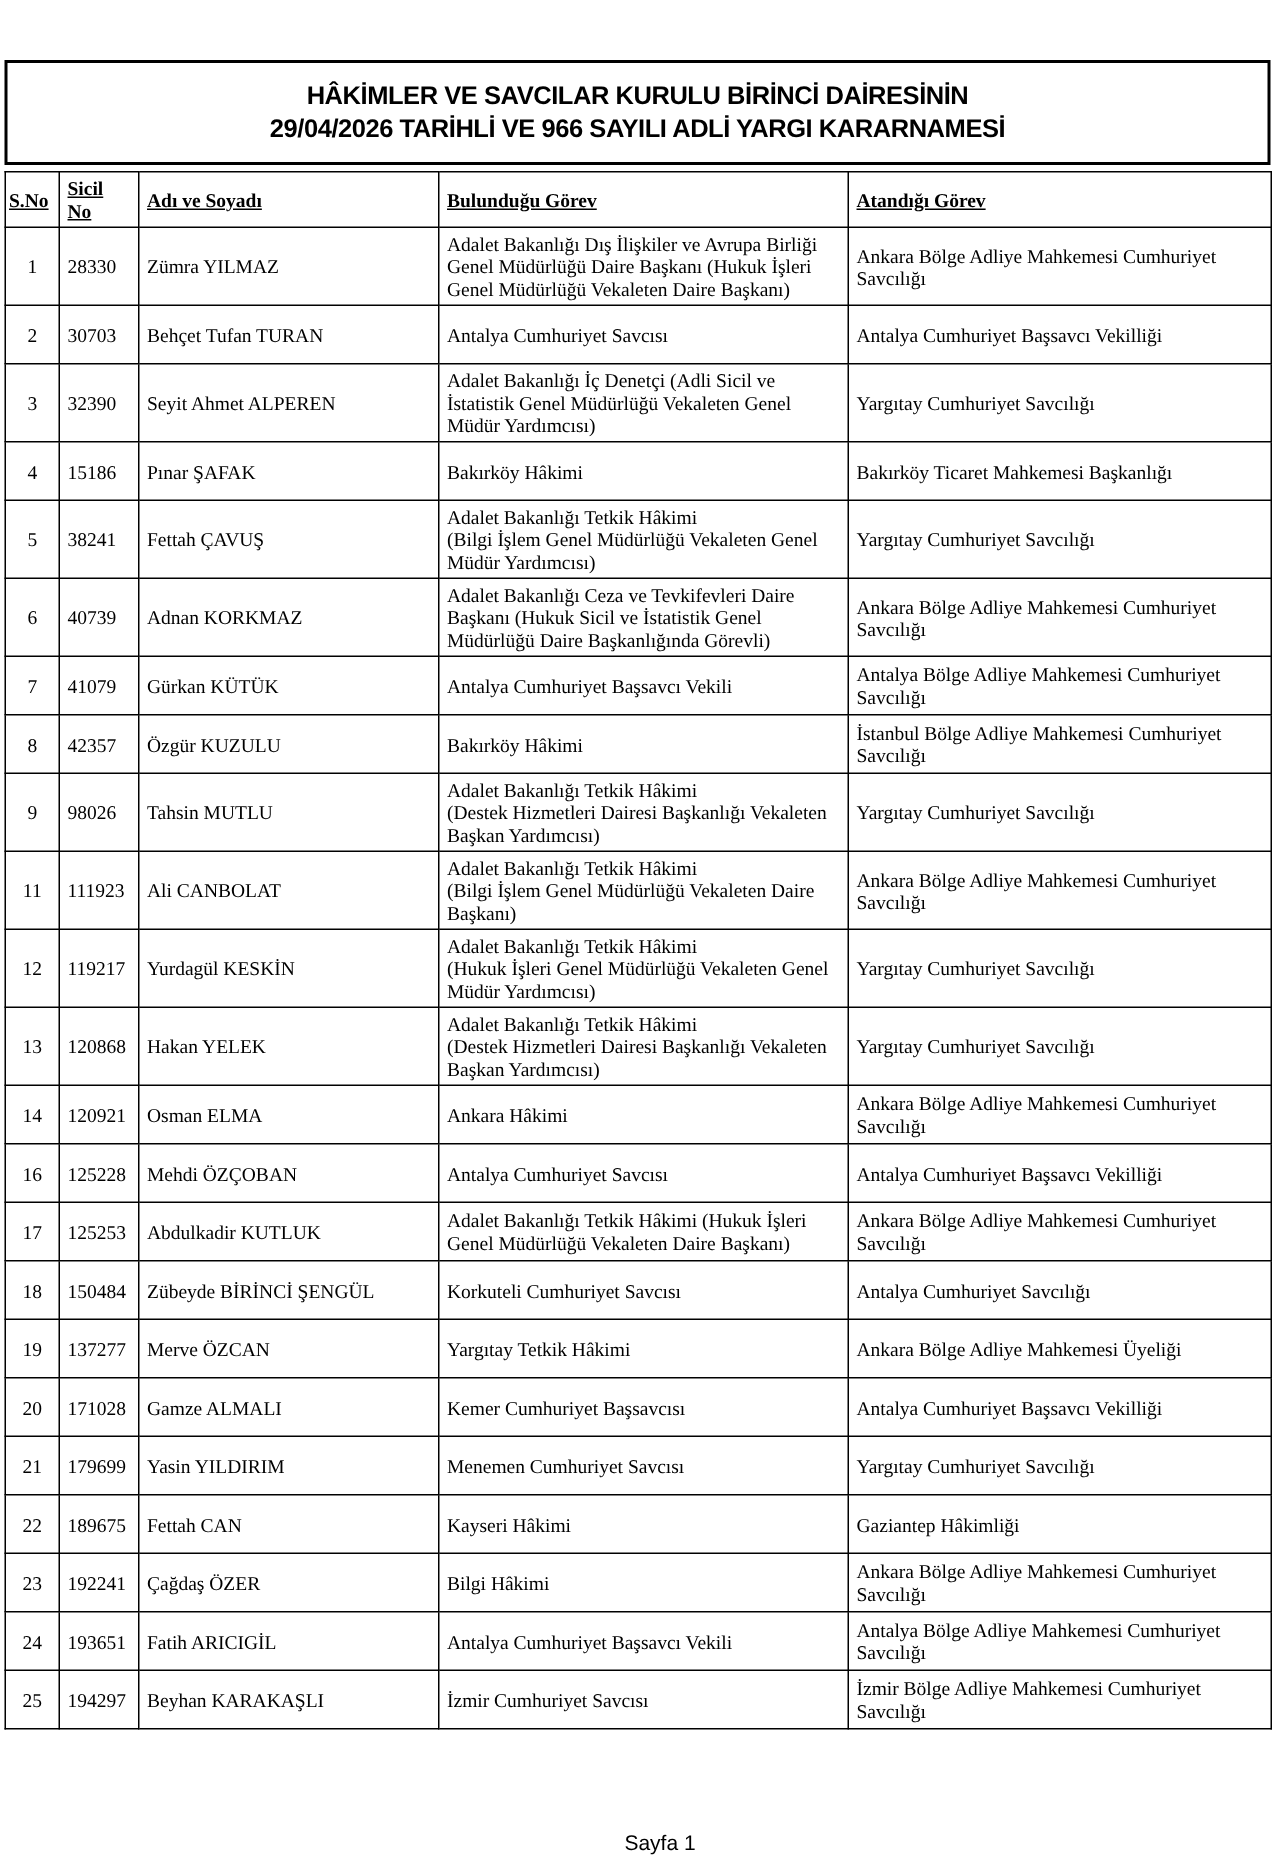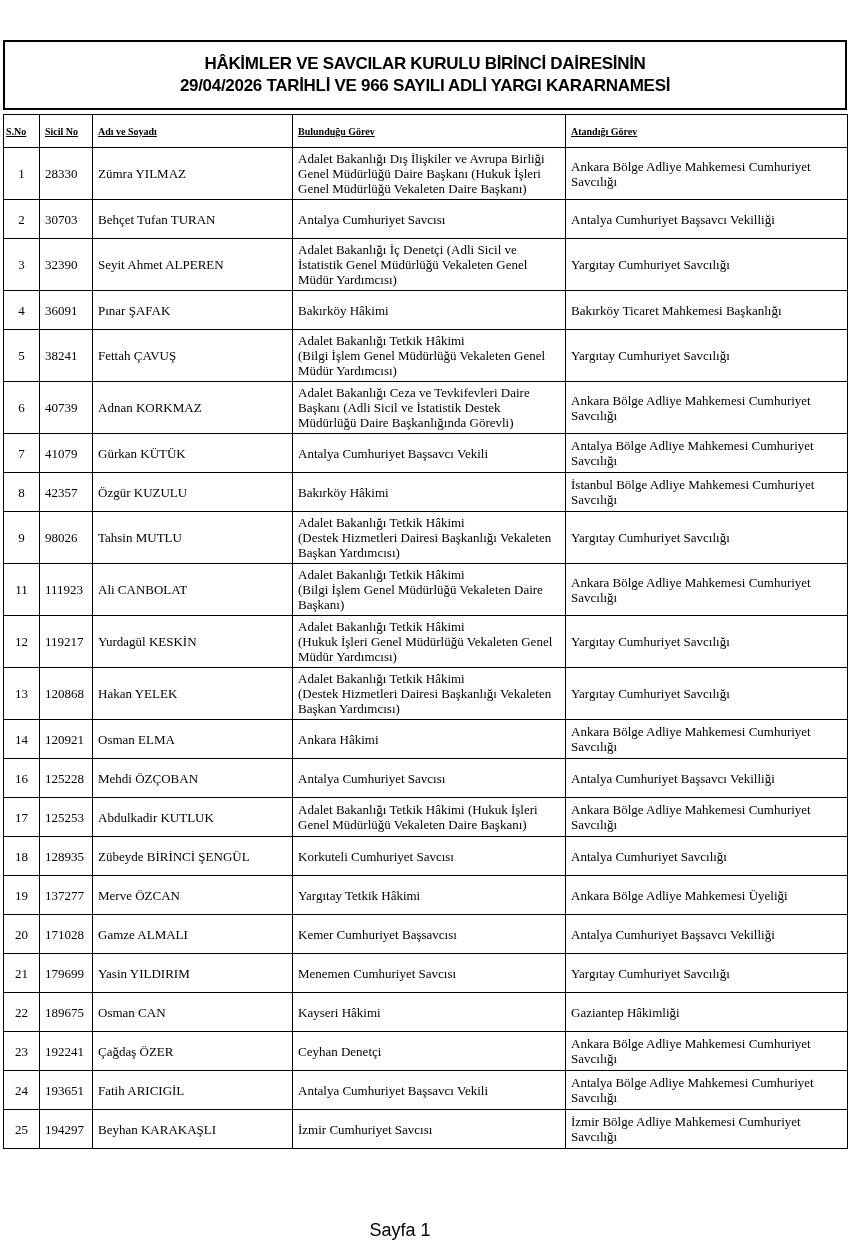--- a/index.html
+++ b/index.html
@@ -53,35 +53,36 @@
     vertical-align: middle;
     font-size: 13px;
     line-height: 15px;
     padding: 3px 5px;
     overflow: hidden;
   }
   table.decree thead tr { height: 33px; }
   table.decree th {
     text-align: left;
     font-weight: bold;
-    font-size: 10px;
+    font-size: 13px;
   }
   table.decree th span { text-decoration: underline; }
   table.decree th.col-no, table.decree td.cell-no { padding-left: 2px; padding-right: 2px; }
   table.decree td.cell-no { text-align: center; }
   table.decree tbody tr { height: 39px; }
   td.cell-current, td.cell-assigned { white-space: pre-line; }
   .page-footer {
     position: absolute;
     left: 0;
     width: 800px;
     top: 1220px;
     text-align: center;
     font-family: "Liberation Sans", sans-serif;
-    font-size: 18px;
+    font-size: 14px;
+    padding-left: 40px;
   }
 </style>
 </head>
 <body>
 
 <div class="page">
 
   <div class="title-box">
     <div class="title-line">HÂKİMLER VE SAVCILAR KURULU BİRİNCİ DAİRESİNİN</div>
     <div class="title-line">29/04/2026 TARİHLİ VE 966 SAYILI ADLİ YARGI KARARNAMESİ</div>
@@ -121,38 +122,38 @@
   </tr>
         <tr>
     <td class="cell-no">3</td>
     <td class="cell-sicil">32390</td>
     <td class="cell-name">Seyit Ahmet ALPEREN</td>
     <td class="cell-current">Adalet Bakanlığı İç Denetçi (Adli Sicil ve İstatistik Genel Müdürlüğü Vekaleten Genel Müdür Yardımcısı)</td>
     <td class="cell-assigned">Yargıtay Cumhuriyet Savcılığı</td>
   </tr>
         <tr>
     <td class="cell-no">4</td>
-    <td class="cell-sicil">36091</td>
+    <td class="cell-sicil">15186</td>
     <td class="cell-name">Pınar ŞAFAK</td>
     <td class="cell-current">Bakırköy Hâkimi</td>
     <td class="cell-assigned">Bakırköy Ticaret Mahkemesi Başkanlığı</td>
   </tr>
         <tr>
     <td class="cell-no">5</td>
     <td class="cell-sicil">38241</td>
     <td class="cell-name">Fettah ÇAVUŞ</td>
     <td class="cell-current">Adalet Bakanlığı Tetkik Hâkimi
 (Bilgi İşlem Genel Müdürlüğü Vekaleten Genel Müdür Yardımcısı)</td>
     <td class="cell-assigned">Yargıtay Cumhuriyet Savcılığı</td>
   </tr>
         <tr>
     <td class="cell-no">6</td>
     <td class="cell-sicil">40739</td>
     <td class="cell-name">Adnan KORKMAZ</td>
-    <td class="cell-current">Adalet Bakanlığı Ceza ve Tevkifevleri Daire Başkanı (Adli Sicil ve İstatistik Destek Müdürlüğü Daire Başkanlığında Görevli)</td>
+    <td class="cell-current">Adalet Bakanlığı Ceza ve Tevkifevleri Daire Başkanı (Hukuk Sicil ve İstatistik Genel Müdürlüğü Daire Başkanlığında Görevli)</td>
     <td class="cell-assigned">Ankara Bölge Adliye Mahkemesi Cumhuriyet Savcılığı</td>
   </tr>
         <tr>
     <td class="cell-no">7</td>
     <td class="cell-sicil">41079</td>
     <td class="cell-name">Gürkan KÜTÜK</td>
     <td class="cell-current">Antalya Cumhuriyet Başsavcı Vekili</td>
     <td class="cell-assigned">Antalya Bölge Adliye Mahkemesi Cumhuriyet Savcılığı</td>
   </tr>
         <tr>
@@ -210,21 +211,21 @@
   </tr>
         <tr>
     <td class="cell-no">17</td>
     <td class="cell-sicil">125253</td>
     <td class="cell-name">Abdulkadir KUTLUK</td>
     <td class="cell-current">Adalet Bakanlığı Tetkik Hâkimi (Hukuk İşleri Genel Müdürlüğü Vekaleten Daire Başkanı)</td>
     <td class="cell-assigned">Ankara Bölge Adliye Mahkemesi Cumhuriyet Savcılığı</td>
   </tr>
         <tr>
     <td class="cell-no">18</td>
-    <td class="cell-sicil">128935</td>
+    <td class="cell-sicil">150484</td>
     <td class="cell-name">Zübeyde BİRİNCİ ŞENGÜL</td>
     <td class="cell-current">Korkuteli Cumhuriyet Savcısı</td>
     <td class="cell-assigned">Antalya Cumhuriyet Savcılığı</td>
   </tr>
         <tr>
     <td class="cell-no">19</td>
     <td class="cell-sicil">137277</td>
     <td class="cell-name">Merve ÖZCAN</td>
     <td class="cell-current">Yargıtay Tetkik Hâkimi</td>
     <td class="cell-assigned">Ankara Bölge Adliye Mahkemesi Üyeliği</td>
@@ -239,29 +240,29 @@
         <tr>
     <td class="cell-no">21</td>
     <td class="cell-sicil">179699</td>
     <td class="cell-name">Yasin YILDIRIM</td>
     <td class="cell-current">Menemen Cumhuriyet Savcısı</td>
     <td class="cell-assigned">Yargıtay Cumhuriyet Savcılığı</td>
   </tr>
         <tr>
     <td class="cell-no">22</td>
     <td class="cell-sicil">189675</td>
-    <td class="cell-name">Osman CAN</td>
+    <td class="cell-name">Fettah CAN</td>
     <td class="cell-current">Kayseri Hâkimi</td>
     <td class="cell-assigned">Gaziantep Hâkimliği</td>
   </tr>
         <tr>
     <td class="cell-no">23</td>
     <td class="cell-sicil">192241</td>
     <td class="cell-name">Çağdaş ÖZER</td>
-    <td class="cell-current">Ceyhan Denetçi</td>
+    <td class="cell-current">Bilgi Hâkimi</td>
     <td class="cell-assigned">Ankara Bölge Adliye Mahkemesi Cumhuriyet Savcılığı</td>
   </tr>
         <tr>
     <td class="cell-no">24</td>
     <td class="cell-sicil">193651</td>
     <td class="cell-name">Fatih ARICIGİL</td>
     <td class="cell-current">Antalya Cumhuriyet Başsavcı Vekili</td>
     <td class="cell-assigned">Antalya Bölge Adliye Mahkemesi Cumhuriyet Savcılığı</td>
   </tr>
         <tr>

